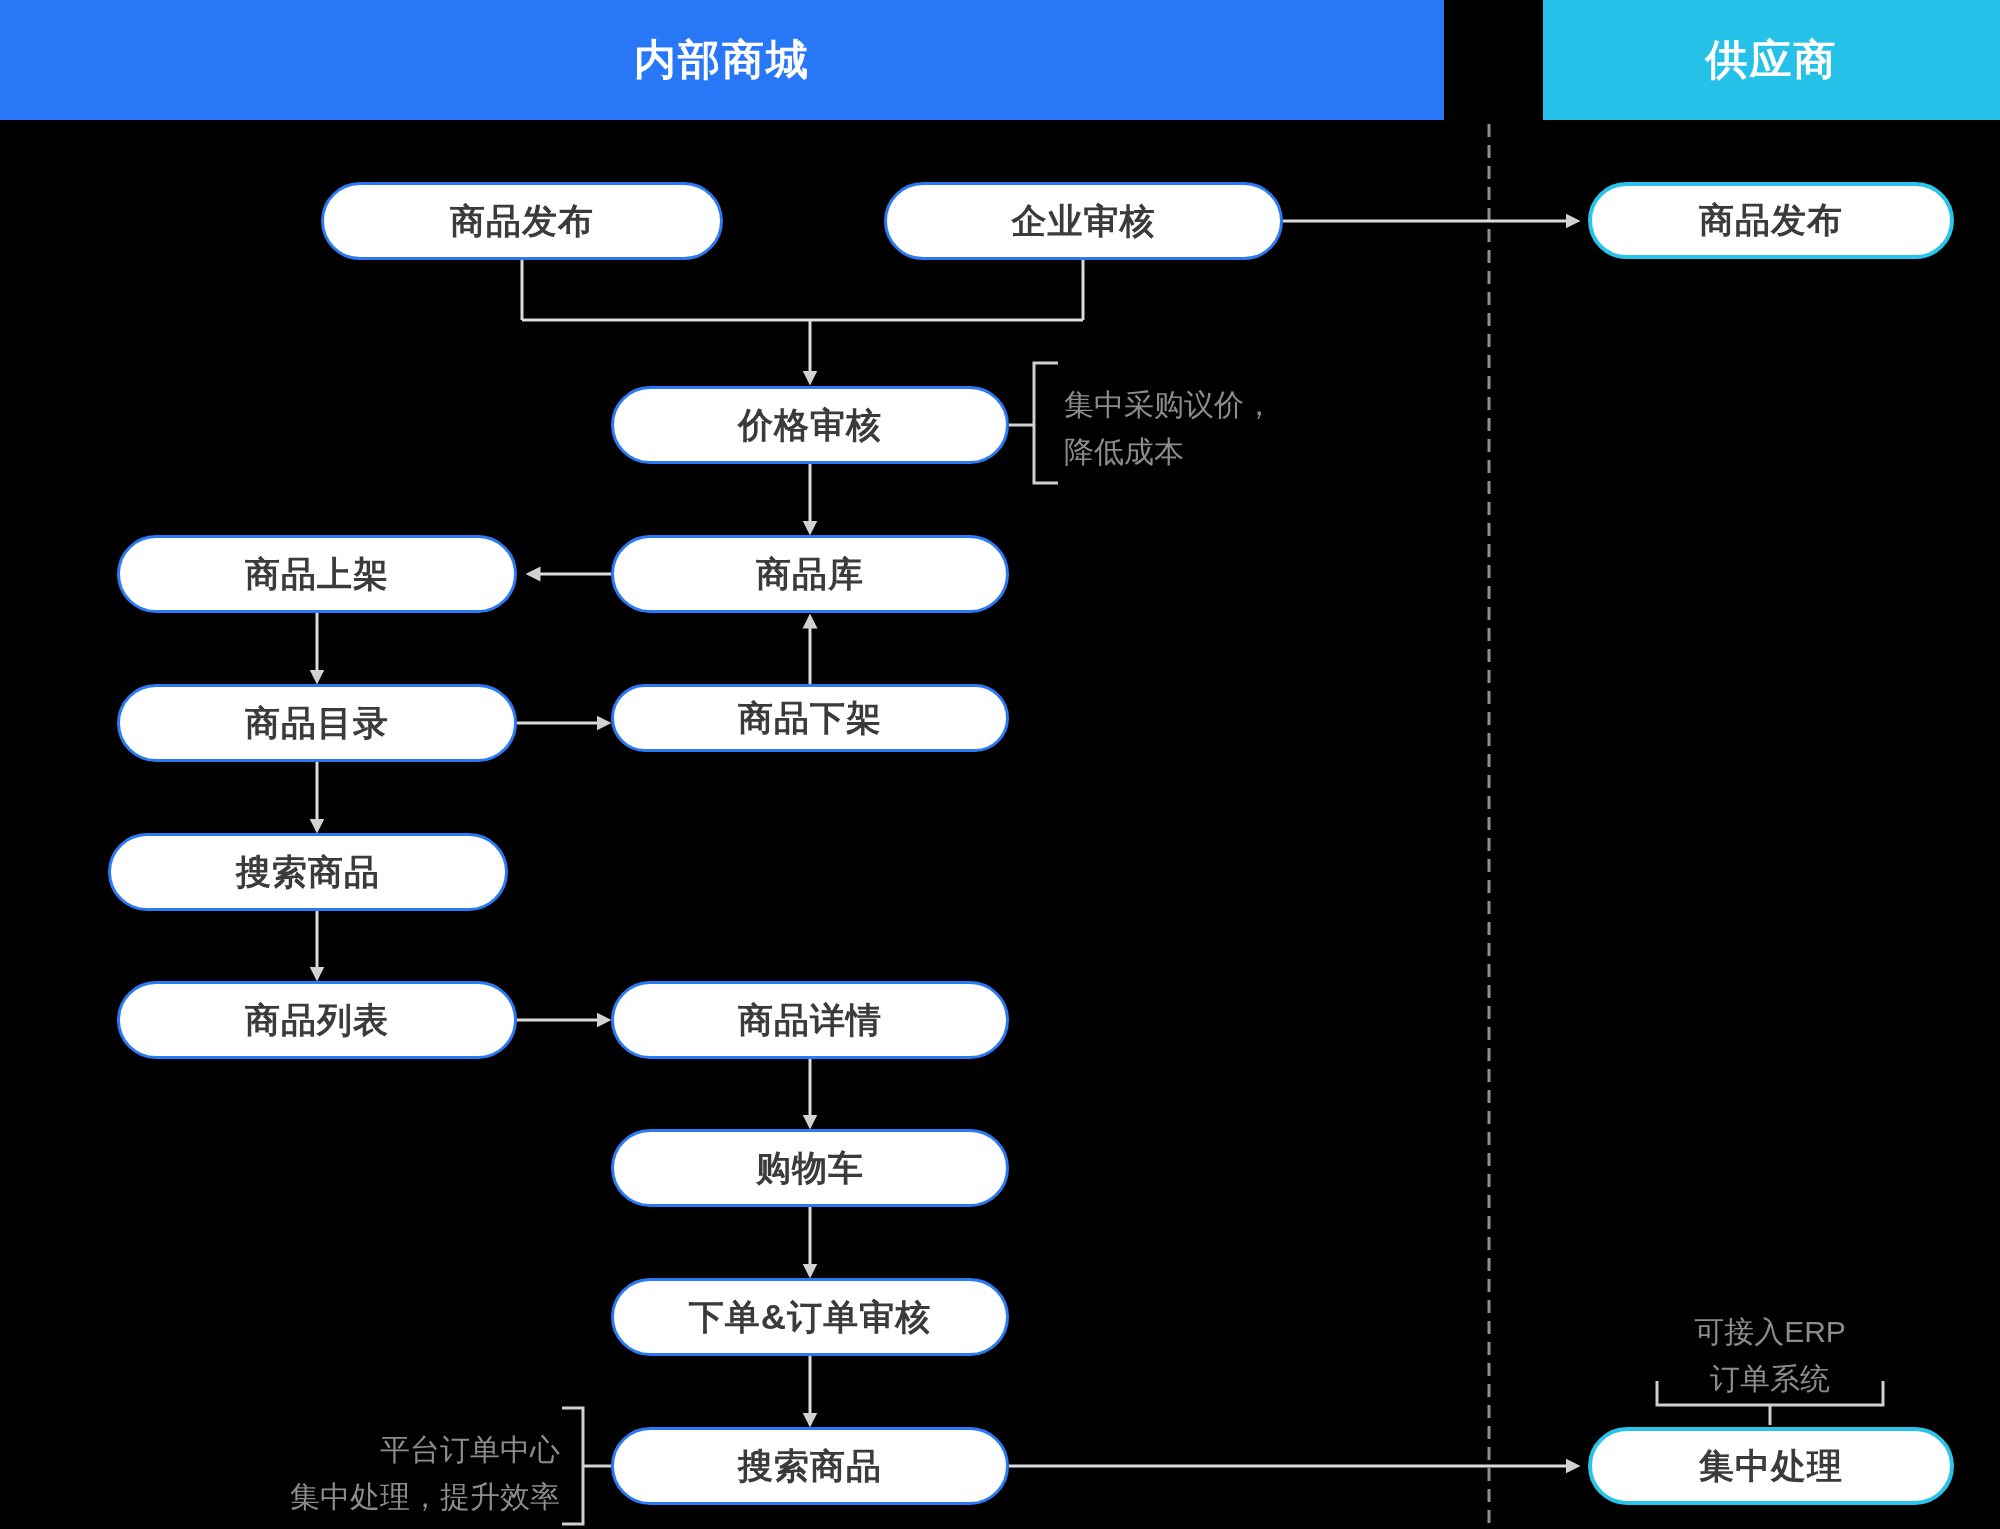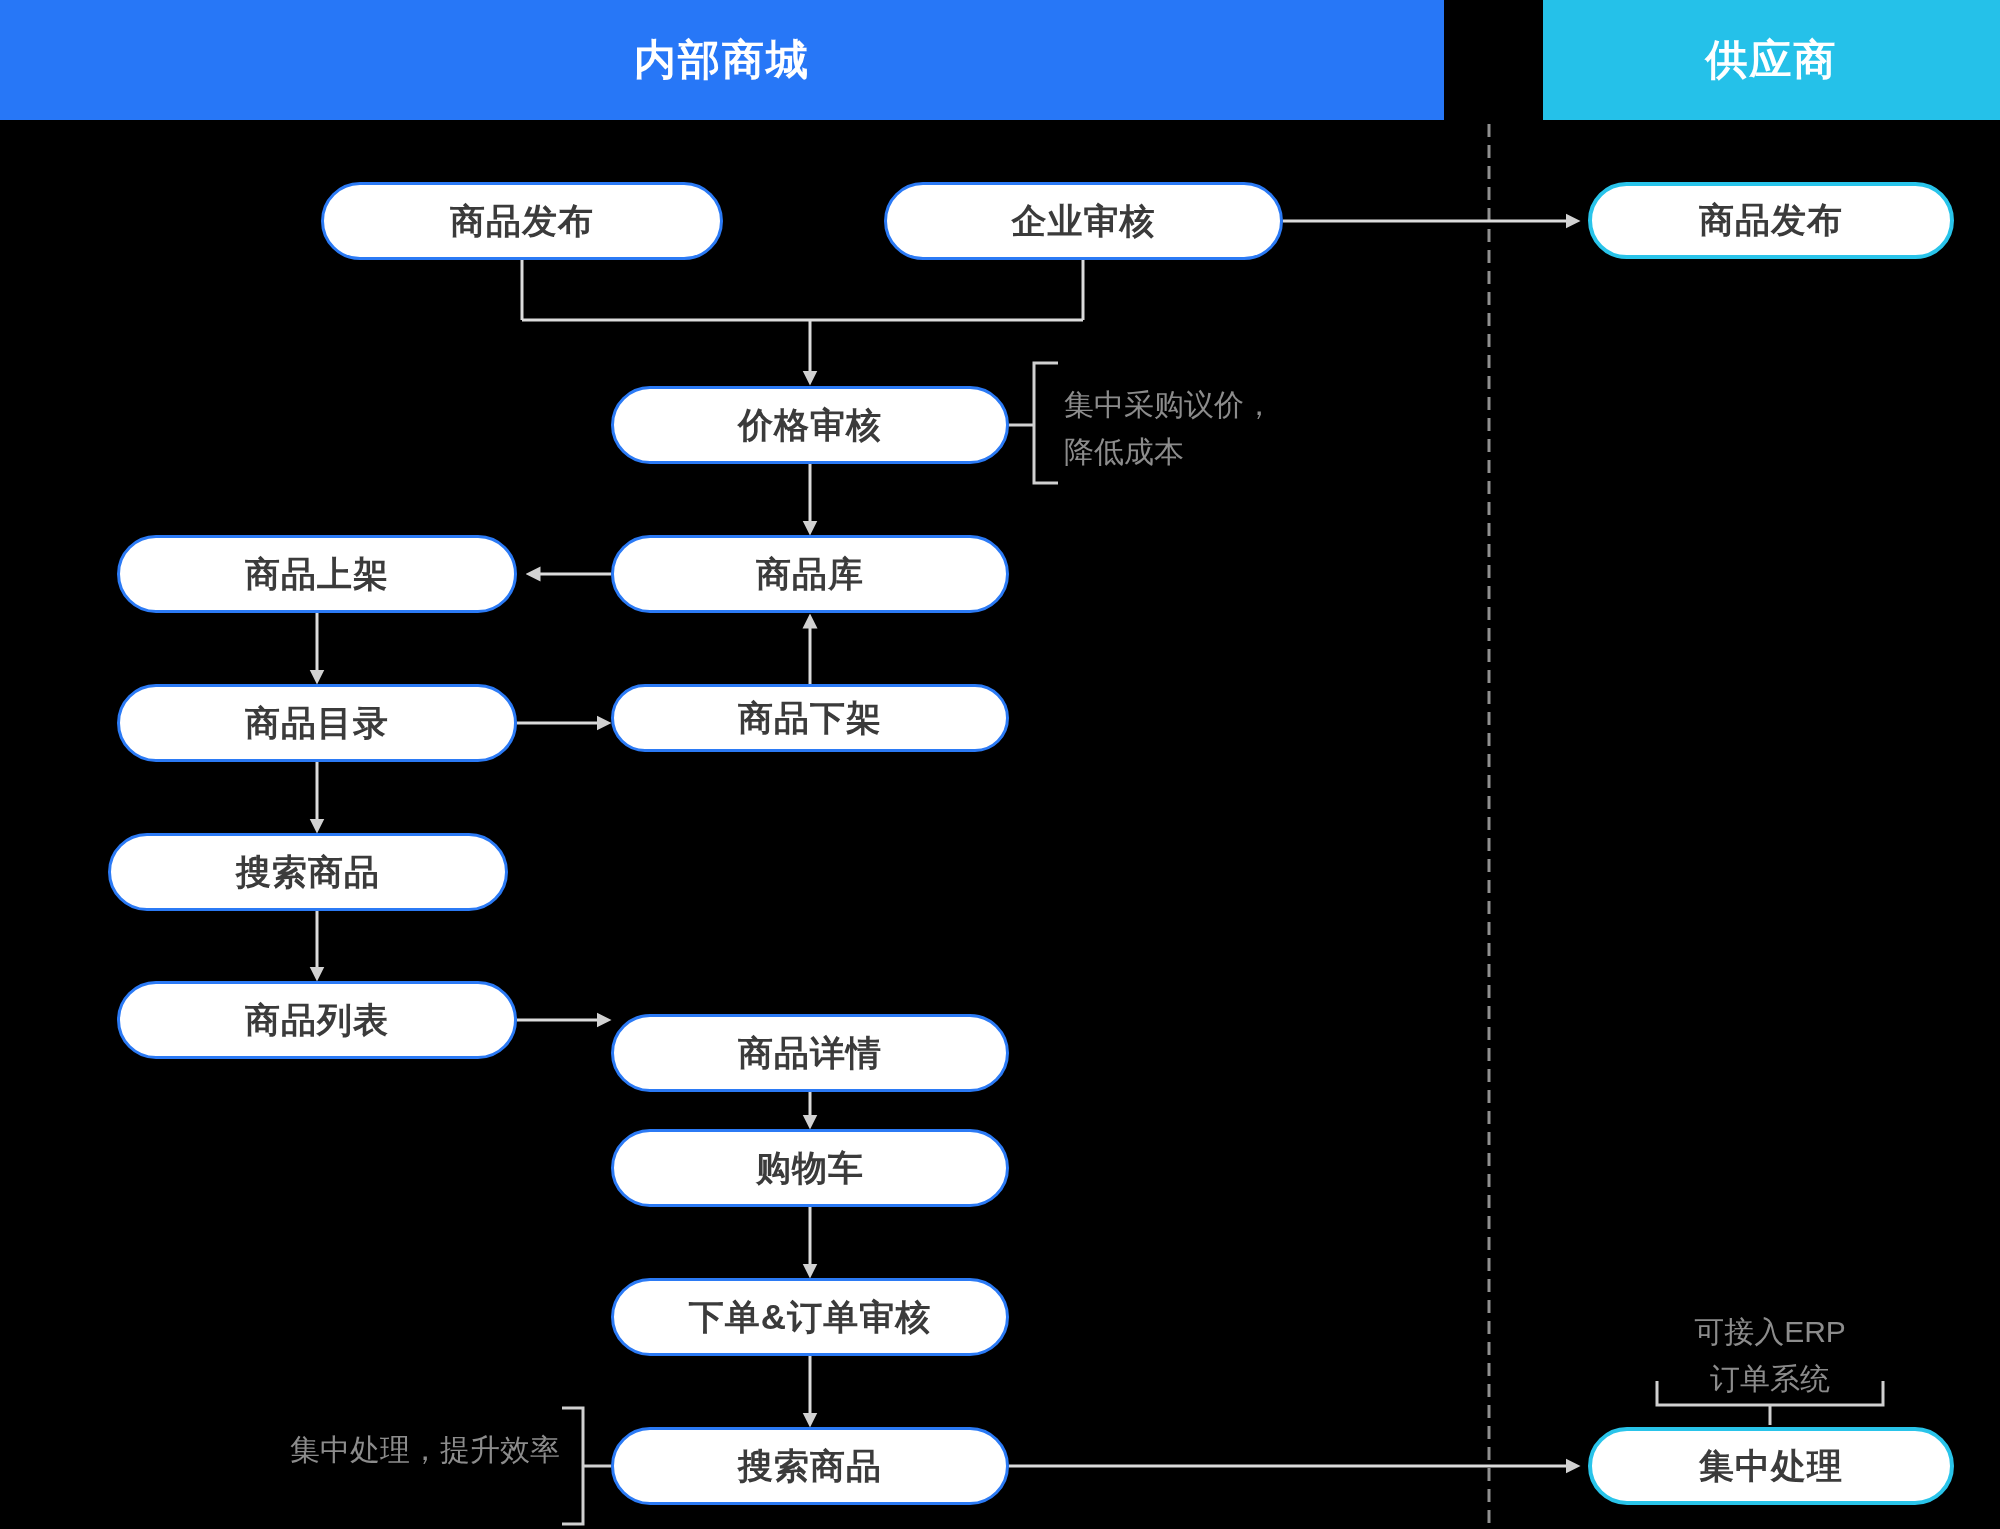--- a/index.html
+++ b/index.html
@@ -80,33 +80,34 @@
 
   <div class="pill" style="left:321px;top:182px;width:402px;height:78px">商品发布</div>
   <div class="pill" style="left:884px;top:182px;width:399px;height:78px">企业审核</div>
   <div class="pill" style="left:611px;top:386px;width:398px;height:78px">价格审核</div>
   <div class="pill" style="left:611px;top:535px;width:398px;height:78px">商品库</div>
   <div class="pill" style="left:117px;top:535px;width:400px;height:78px">商品上架</div>
   <div class="pill" style="left:117px;top:684px;width:400px;height:78px">商品目录</div>
   <div class="pill" style="left:611px;top:684px;width:398px;height:68px">商品下架</div>
   <div class="pill" style="left:108px;top:833px;width:400px;height:78px">搜索商品</div>
   <div class="pill" style="left:117px;top:981px;width:400px;height:78px">商品列表</div>
-  <div class="pill" style="left:611px;top:1014px;width:398px;height:78px">商品详情</div>
+  <div class="pill" style="left:611px;top:981px;width:398px;height:78px">商品详情</div>
   <div class="pill" style="left:611px;top:1129px;width:398px;height:78px">购物车</div>
   <div class="pill" style="left:611px;top:1278px;width:398px;height:78px">下单&amp;订单审核</div>
   <div class="pill" style="left:611px;top:1427px;width:398px;height:78px">搜索商品</div>
 
   <div class="pill supplier" style="left:1588px;top:182px;width:366px;height:77px">商品发布</div>
   <div class="pill supplier" style="left:1588px;top:1427px;width:366px;height:78px">集中处理</div>
 
   <div class="note" style="left:1064px;top:381px">
     <div>集中采购议价，</div>
     <div>降低成本</div>
   </div>
   <div class="note right" style="right:1440px;top:1426px">
+    <div>平台订单中心</div>
     <div>集中处理，提升效率</div>
   </div>
   <div class="note center" style="left:1570px;top:1308px;width:400px">
     <div>可接入ERP</div>
     <div>订单系统</div>
   </div>
 
 </div>
 
 </body></html>

